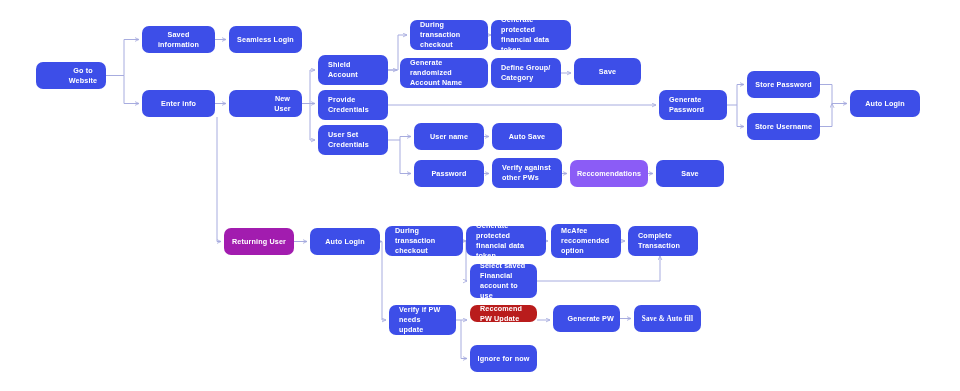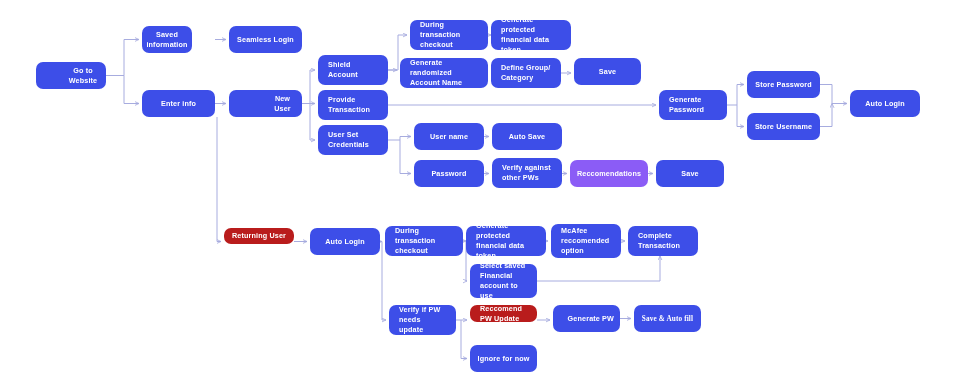--- a/index.html
+++ b/index.html
@@ -96,39 +96,39 @@
         <path d="M461,320 V358.5 H467" marker-end="url(#arrow)" stroke="#A7ACDF"></path>
         <path d="M537,320 H550" marker-end="url(#arrow)" stroke="#A7ACDF"></path>
         <path d="M620,318.5 H631" marker-end="url(#arrow)" stroke="#A7ACDF"></path>
       </g>
   </svg>
 
   <div id="node-layer">
       <div class="node center" style="left: 36px; top: 62px; width: 70px; height: 27px; background: rgb(61, 78, 232); color: rgb(255, 255, 255); padding-left: 30px;">
         <span class="lbl">Go to Website</span>
       </div>
-      <div class="node center" style="left: 142px; top: 26px; width: 50px; height: 27px; background: rgb(61, 78, 232); color: rgb(255, 255, 255);">
+      <div class="node center" style="left: 142px; top: 26px; width: 73px; height: 27px; background: rgb(61, 78, 232); color: rgb(255, 255, 255);">
         <span class="lbl">Saved information</span>
       </div>
       <div class="node center" style="left: 229px; top: 26px; width: 73px; height: 27px; background: rgb(61, 78, 232); color: rgb(255, 255, 255);">
         <span class="lbl">Seamless Login</span>
       </div>
       <div class="node center" style="left: 142px; top: 90px; width: 73px; height: 27px; background: rgb(61, 78, 232); color: rgb(255, 255, 255);">
         <span class="lbl">Enter info</span>
       </div>
       <div class="node center" style="left: 229px; top: 90px; width: 73px; height: 27px; background: rgb(61, 78, 232); color: rgb(255, 255, 255); padding-left: 40px;">
         <span class="lbl">New User</span>
       </div>
       <div class="node" style="left: 318px; top: 55px; width: 70px; height: 30px; background: rgb(61, 78, 232); color: rgb(255, 255, 255);">
         <span class="lbl">Shield
 Account</span>
       </div>
       <div class="node" style="left: 318px; top: 90px; width: 70px; height: 30px; background: rgb(61, 78, 232); color: rgb(255, 255, 255);">
         <span class="lbl">Provide
-Transaction</span>
+Credentials</span>
       </div>
       <div class="node" style="left: 318px; top: 125px; width: 70px; height: 30px; background: rgb(61, 78, 232); color: rgb(255, 255, 255);">
         <span class="lbl">User Set
 Credentials</span>
       </div>
       <div class="node" style="left: 410px; top: 20px; width: 78px; height: 30px; background: rgb(61, 78, 232); color: rgb(255, 255, 255);">
         <span class="lbl">During transaction
 checkout</span>
       </div>
       <div class="node" style="left: 491px; top: 20px; width: 80px; height: 30px; background: rgb(61, 78, 232); color: rgb(255, 255, 255);">
@@ -171,21 +171,21 @@
       </div>
       <div class="node center" style="left: 747px; top: 71px; width: 73px; height: 27px; background: rgb(61, 78, 232); color: rgb(255, 255, 255);">
         <span class="lbl">Store Password</span>
       </div>
       <div class="node center" style="left: 747px; top: 113px; width: 73px; height: 27px; background: rgb(61, 78, 232); color: rgb(255, 255, 255);">
         <span class="lbl">Store Username</span>
       </div>
       <div class="node center" style="left: 850px; top: 90px; width: 70px; height: 27px; background: rgb(61, 78, 232); color: rgb(255, 255, 255);">
         <span class="lbl">Auto Login</span>
       </div>
-      <div class="node center" style="left: 224px; top: 228px; width: 70px; height: 16px; background: #b91c1c; color: rgb(255, 255, 255); border-radius: 7px;">
+      <div class="node center" style="left: 224px; top: 228px; width: 70px; height: 27px; background: #a21caf; color: rgb(255, 255, 255); border-radius: 7px;">
         <span class="lbl">Returning User</span>
       </div>
       <div class="node center" style="left: 310px; top: 228px; width: 70px; height: 27px; background: rgb(61, 78, 232); color: rgb(255, 255, 255);">
         <span class="lbl">Auto Login</span>
       </div>
       <div class="node" style="left: 385px; top: 226px; width: 78px; height: 30px; background: rgb(61, 78, 232); color: rgb(255, 255, 255);">
         <span class="lbl">During transaction
 checkout</span>
       </div>
       <div class="node" style="left: 466px; top: 226px; width: 80px; height: 30px; background: rgb(61, 78, 232); color: rgb(255, 255, 255);">

